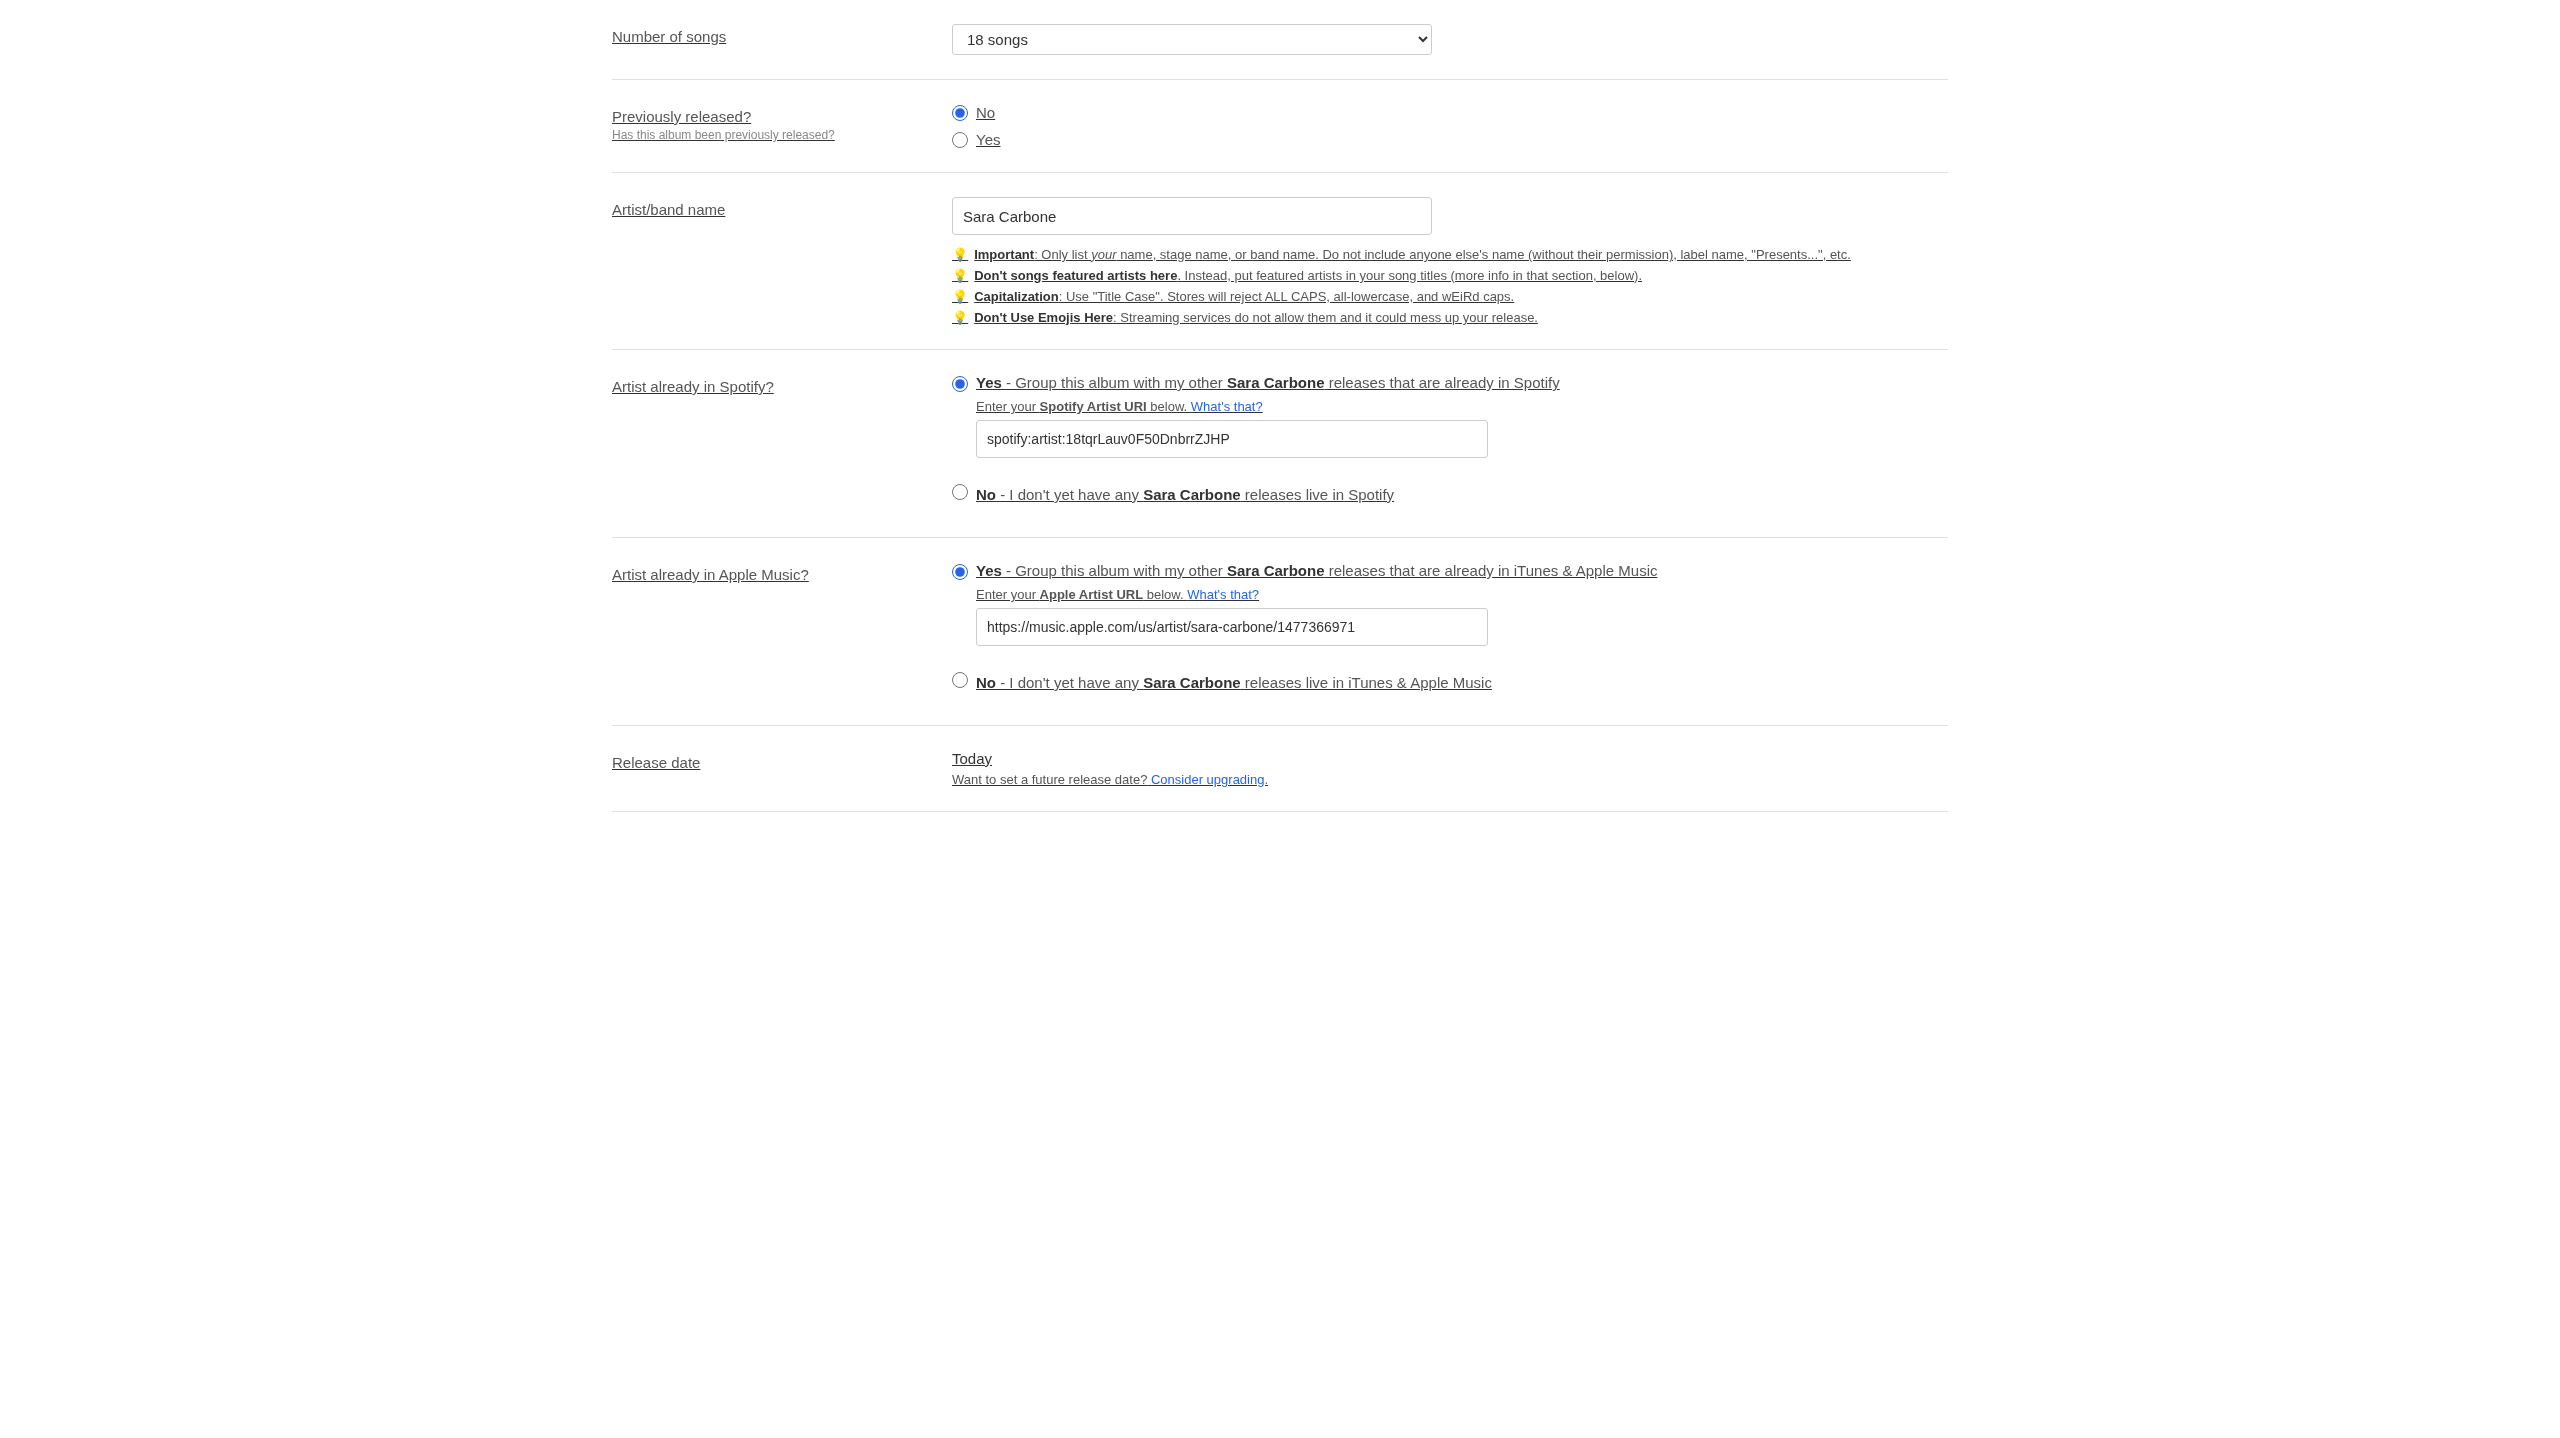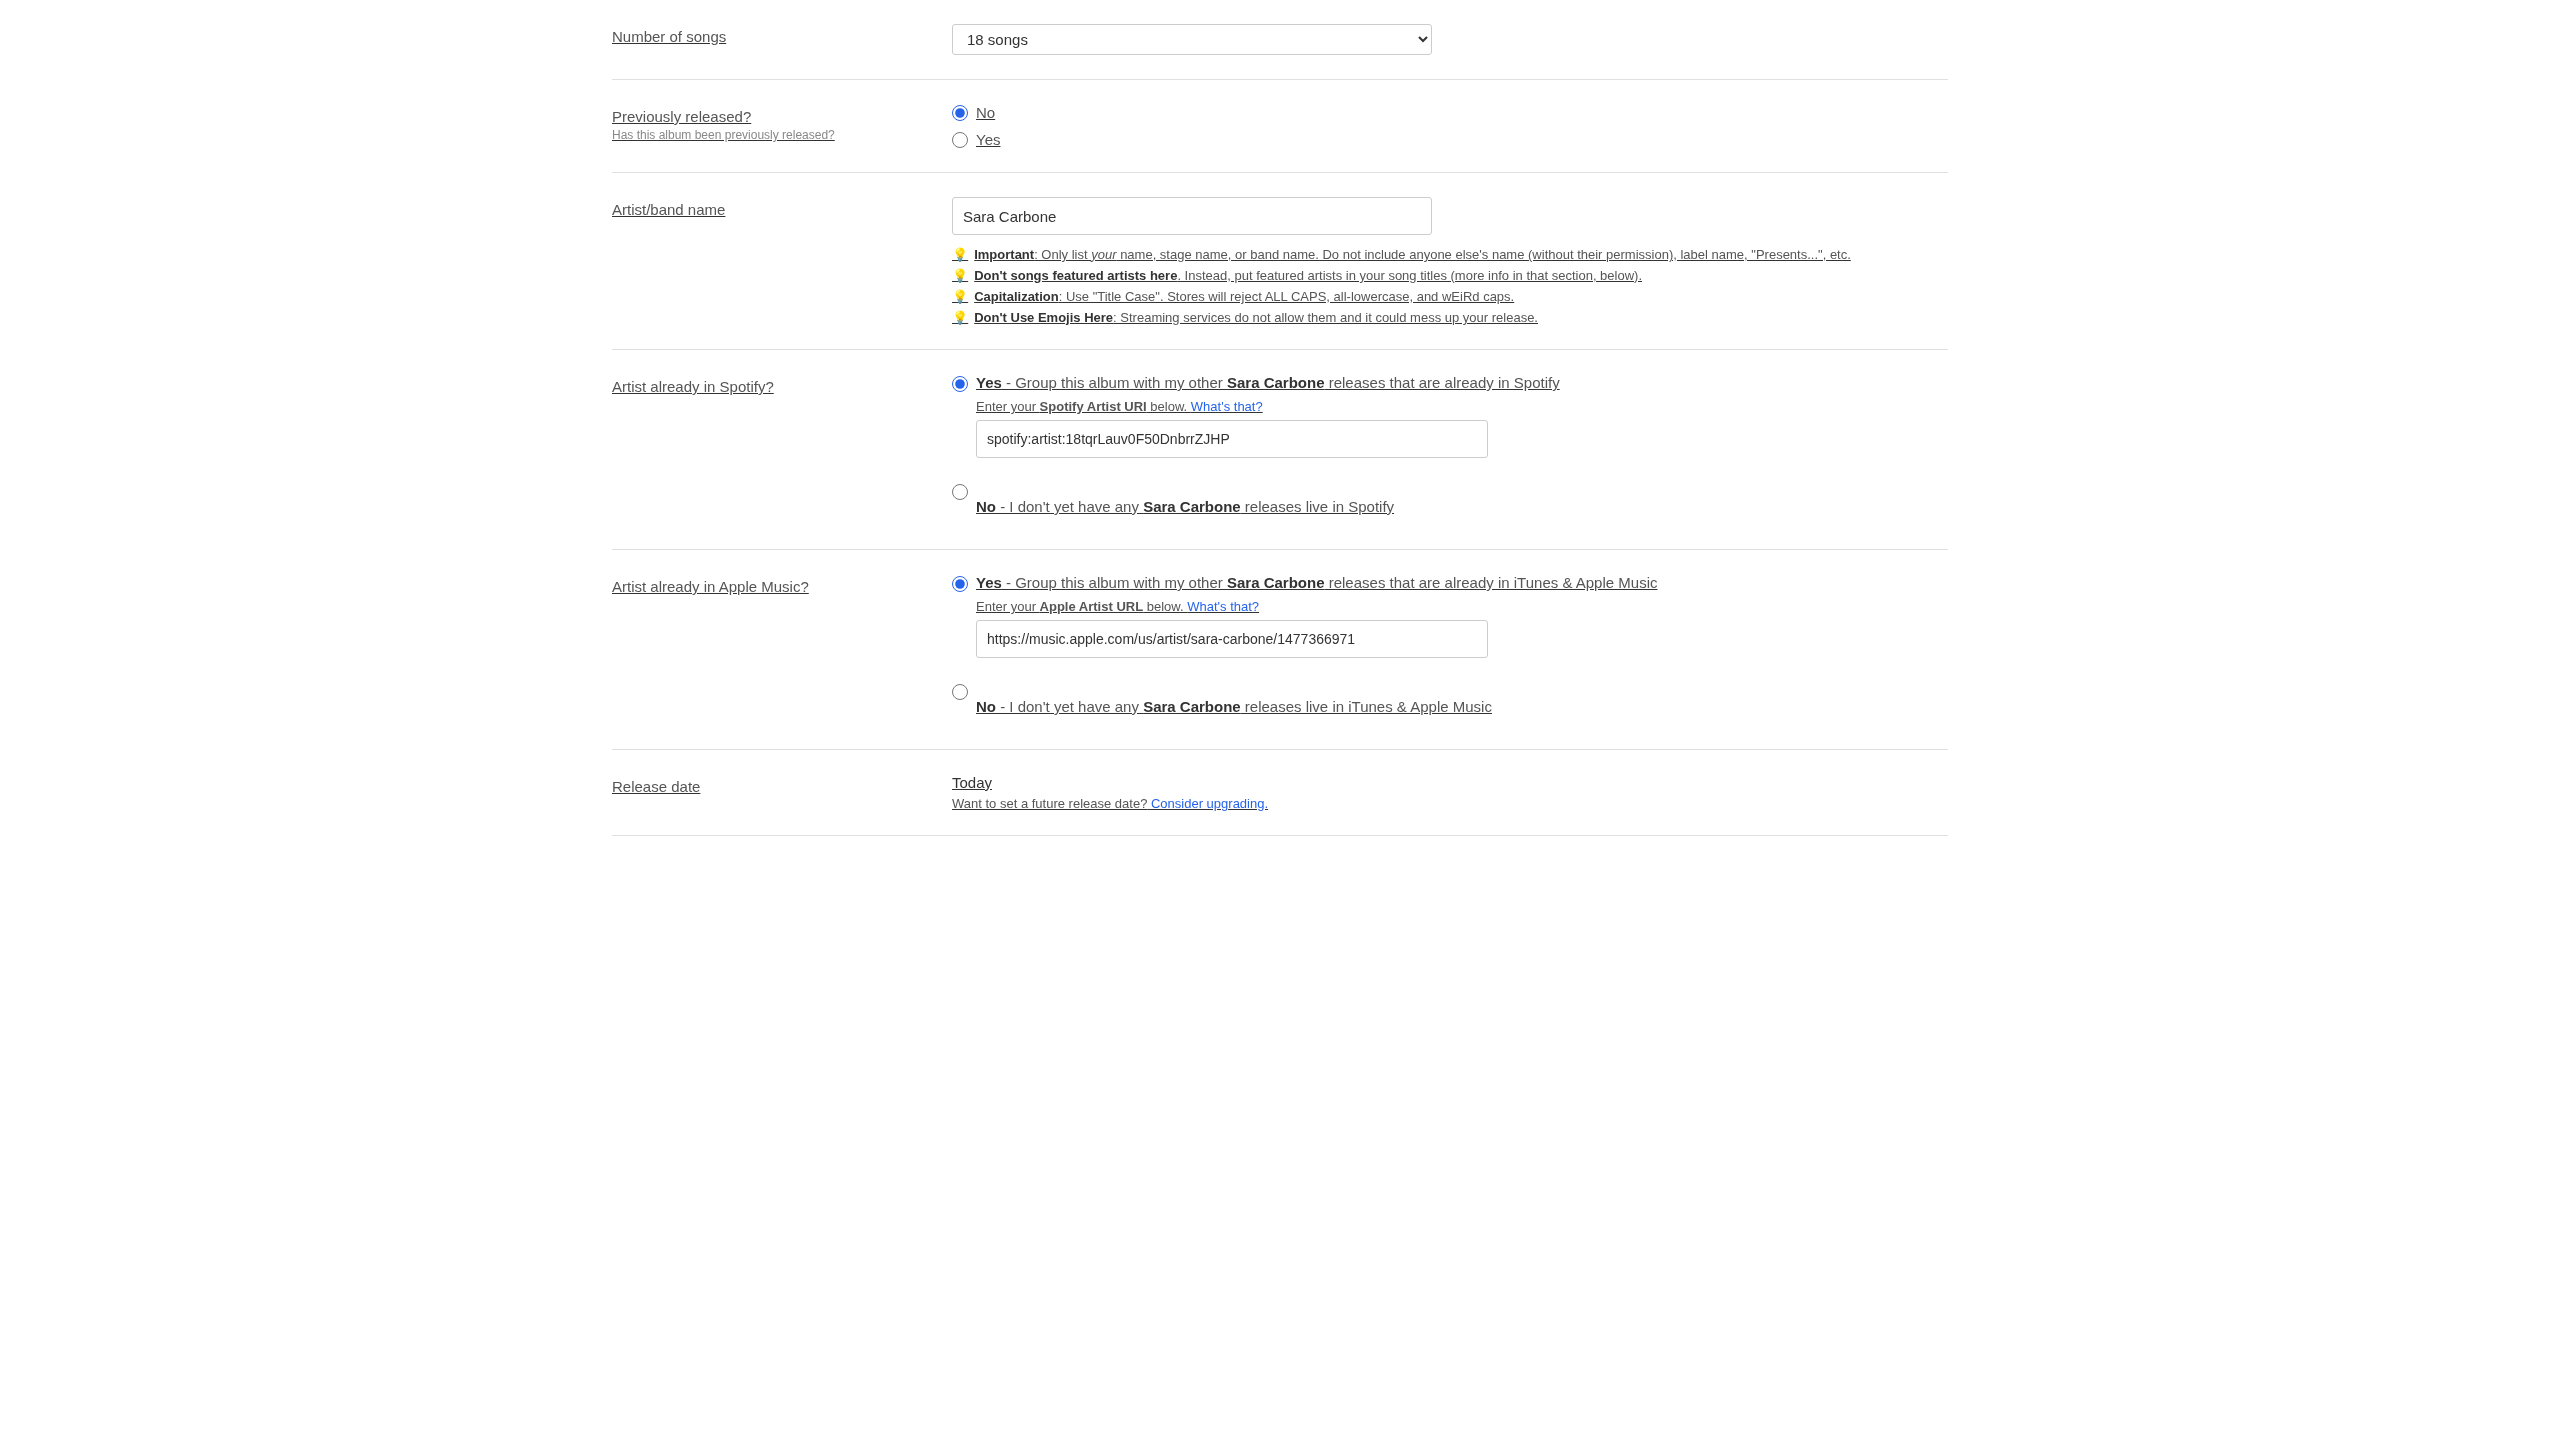--- a/index.html
+++ b/index.html
@@ -175,21 +175,21 @@
       height: 16px;
       accent-color: #2563eb;
       cursor: pointer;
       margin-top: 2px;
       flex-shrink: 0;
     }
 
     .no-option-text {
       font-size: 15px;
       color: #555;
-      margin-top: 16px;
+      margin-top: 4px;
     }
 
     .no-option-text b {
       font-weight: 700;
       color: #333;
     }
 
     .release-date-value {
       font-size: 15px;
       color: #333;

